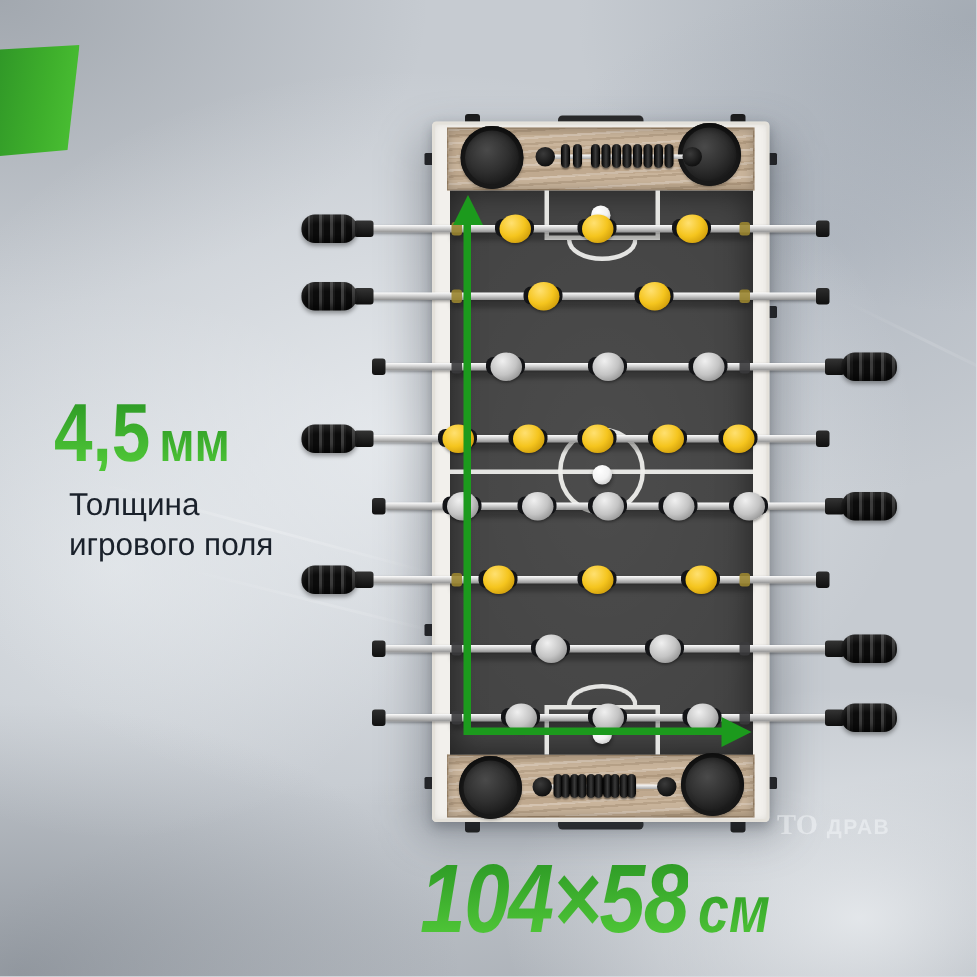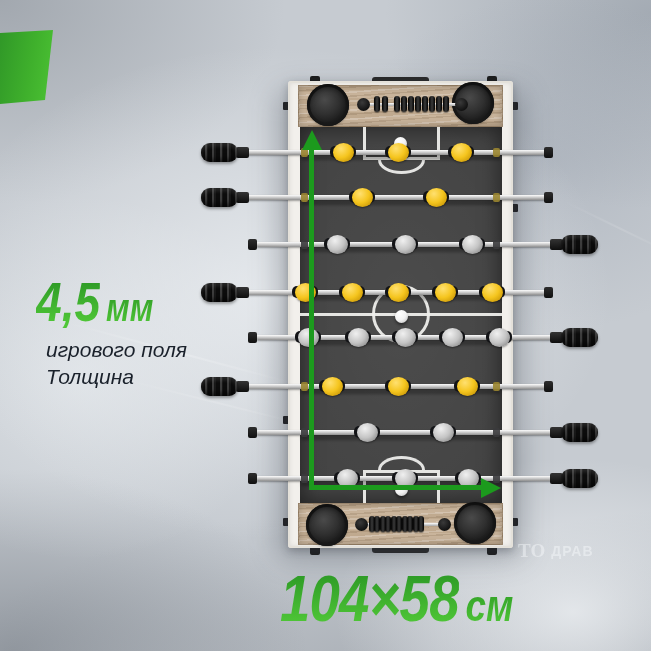--- a/index.html
+++ b/index.html
@@ -27,21 +27,21 @@
     background:linear-gradient(100deg,#2e9427 0%,#3fb02c 55%,#4fc636 100%);
     clip-path:polygon(0 33px,53px 30px,45px 100px,0 104px);}
 
   
   .green-text{background:linear-gradient(180deg,#2e9b26 10%,#4fc637 90%);
     -webkit-background-clip:text;background-clip:text;color:transparent;}
   .title{position:absolute;left:76px;top:25px;z-index:70;font-style:italic;color:#141921;}
   .title .t1{font-size:42px;line-height:42px;font-weight:700;letter-spacing:-.5px;transform:scaleX(.84);transform-origin:left;white-space:nowrap;}
   .title .t2{font-size:40px;line-height:40px;font-weight:400;letter-spacing:.5px;margin-top:6px;margin-left:-9px;transform:scaleX(.92);transform-origin:left;white-space:nowrap;}
 
-  .thickness{position:absolute;left:36px;top:276px;z-index:70;font-style:italic;}
+  .thickness{position:absolute;left:36px;top:262px;z-index:70;}
   .thickness .tv{display:flex;align-items:baseline;transform:scaleX(.84);transform-origin:left;white-space:nowrap;}
   .thickness .num{font-size:55px;line-height:52px;font-weight:700;}
   .thickness .unit{font-size:38px;font-weight:700;margin-left:7px;}
   .thickness .tc{margin-top:6px;margin-left:10px;font-size:21px;line-height:27px;color:#1a212b;font-weight:400;}
 
   .dims{position:absolute;left:280px;top:568px;z-index:70;font-style:italic;display:flex;align-items:baseline;transform:scaleX(.84);transform-origin:left;white-space:nowrap;}
   .dims .num{font-size:65px;line-height:62px;font-weight:700;letter-spacing:-1px;}
   .dims .unit{font-size:44px;font-weight:700;margin-left:8px;}
 
   .watermark{position:absolute;left:518px;top:540px;z-index:20;display:flex;gap:6px;align-items:flex-start;
@@ -130,22 +130,22 @@
 
   <div class="green-chip"></div>
 
 
   <div class="thickness">
     <div class="tv">
       <span class="num green-text">4,5</span>
       <span class="unit green-text">мм</span>
     </div>
     <div class="tc">
+      <div>Толщина</div>
       <div>игрового поля</div>
-      <div>Толщина</div>
     </div>
   </div>
 
   <div class="dims">
     <span class="num green-text">104×58</span>
     <span class="unit green-text">см</span>
   </div>
 
   <div class="watermark">
     <span class="wm1">ТО</span>

